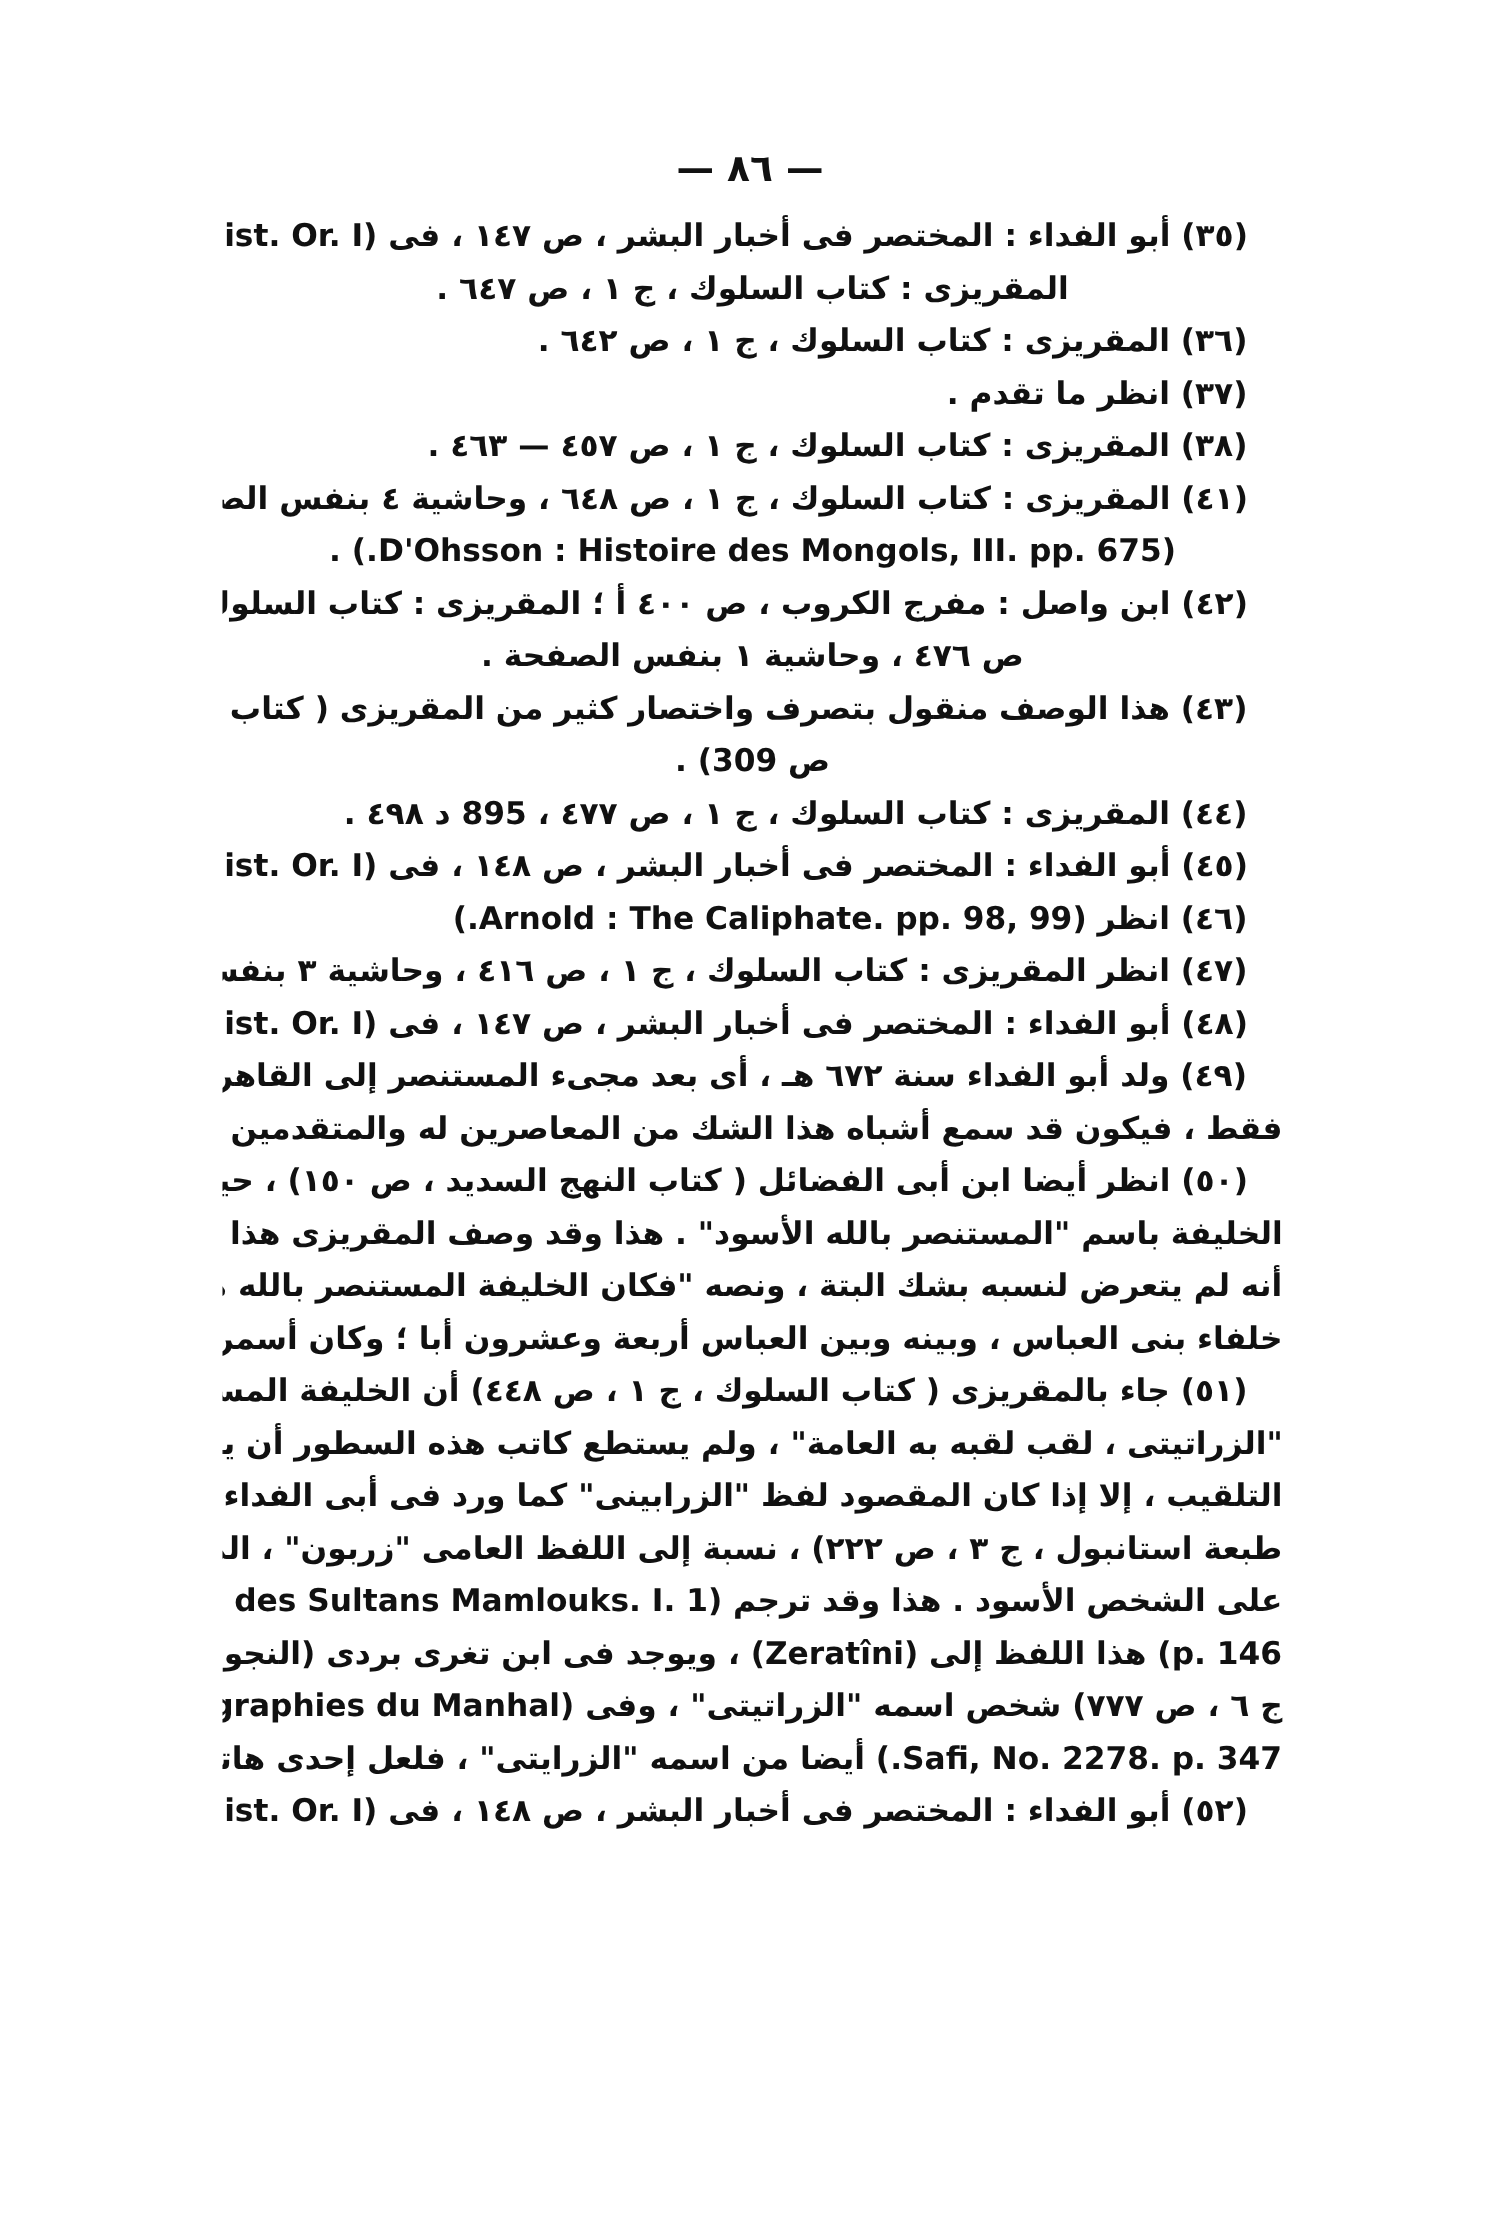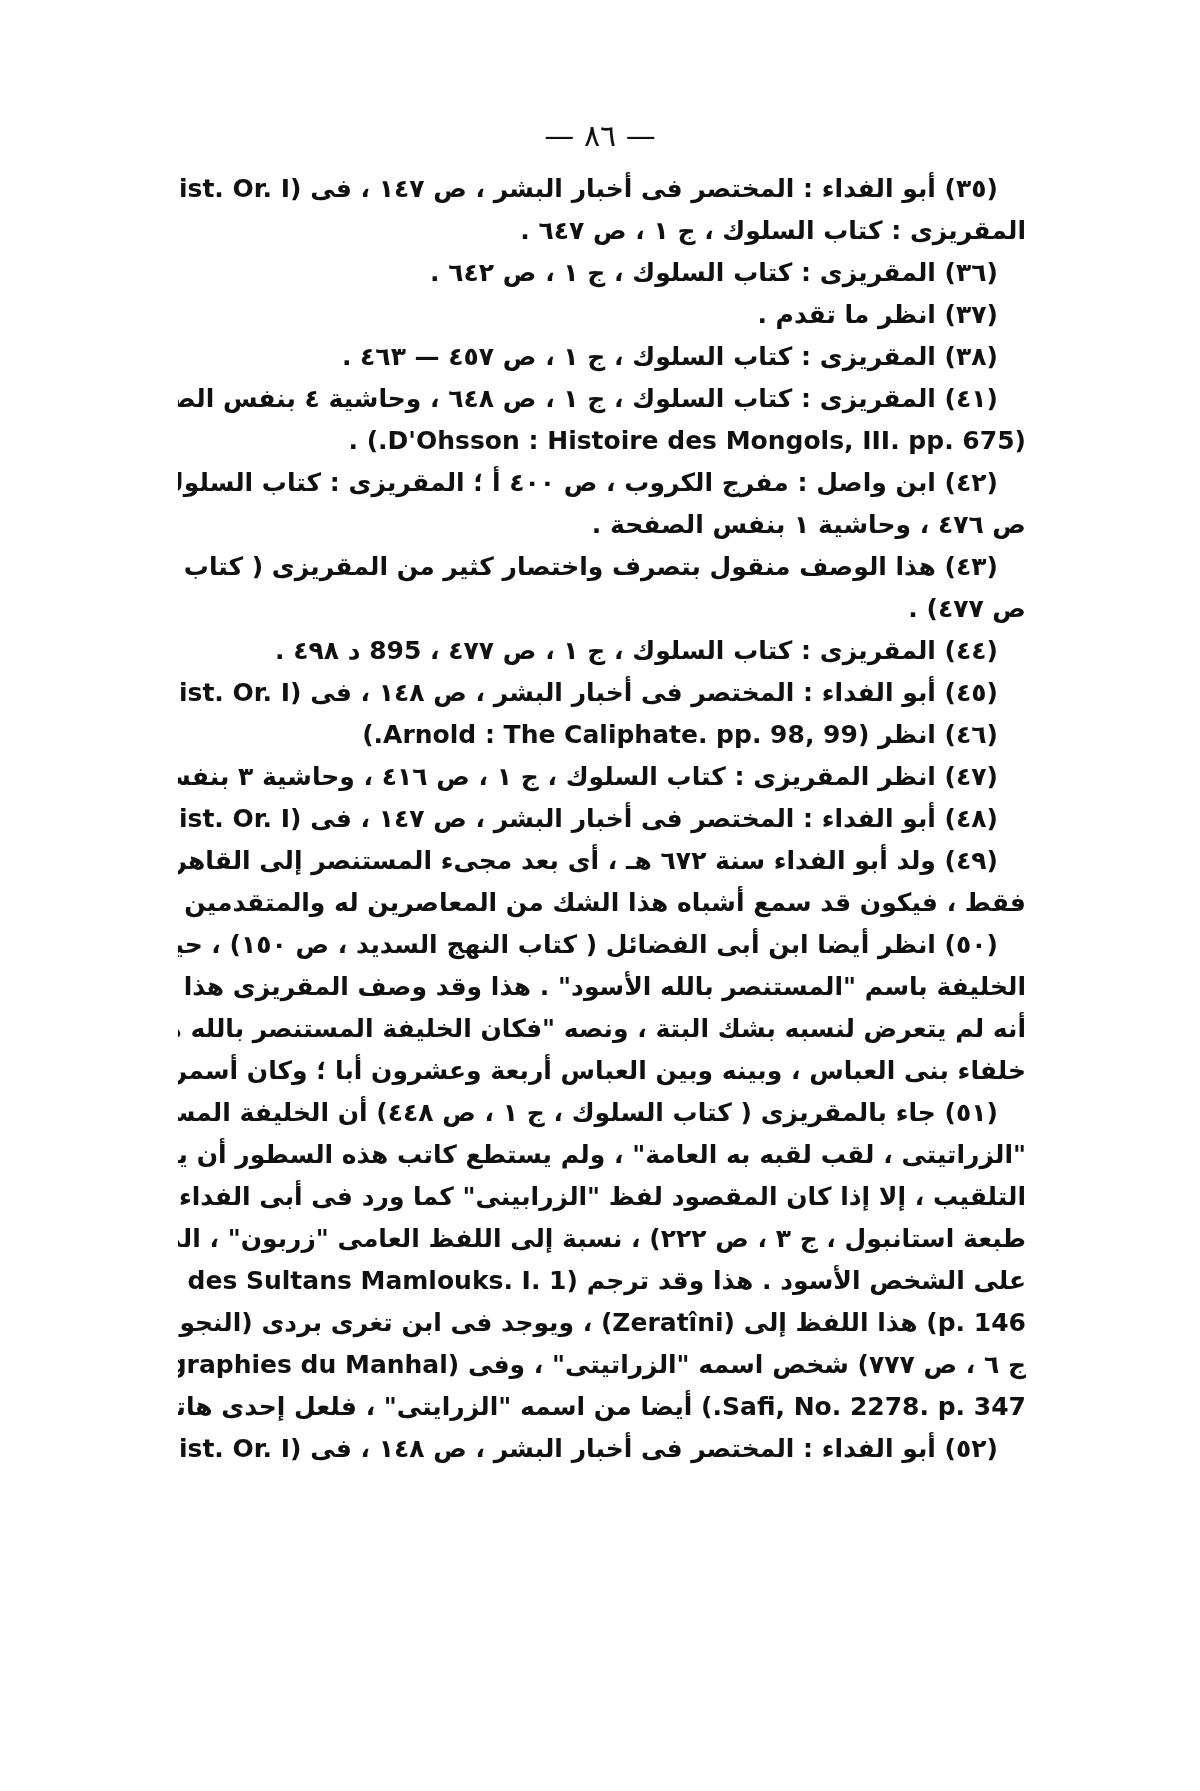--- a/index.html
+++ b/index.html
@@ -15,21 +15,21 @@
       color: #111111;
       font-family: "DejaVu Sans", sans-serif;
     }
     .page-number {
       position: absolute;
       top: 118px;
       left: 0;
       width: 1200px;
       text-align: center;
       font-size: 30px;
-      font-weight: normal;
+      font-weight: bold;
       direction: rtl;
     }
     .notes {
       position: absolute;
       top: 168px;
       left: 178px;
       width: 848px;
       direction: rtl;
       text-align: right;
       font-size: 25px;
@@ -41,20 +41,21 @@
       padding: 0;
     }
     .line {
       display: block;
       white-space: nowrap;
       overflow: hidden;
       height: 42px;
     }
     .line.cont {
       padding-right: 0;
+      text-align: center;
     }
     .line.first-indent {
       padding-right: 28px;
     }
   </style>
 </head>
 <body>
 
 <div class="page-number">— ٨٦ —</div>
 
@@ -84,21 +85,21 @@
     <span class="line cont">(D'Ohsson : Histoire des Mongols, III. pp. 675.) .</span>
   </div>
 
   <div class="note">
     <span class="line first-indent">(٤٢) ابن واصل : مفرج الكروب ، ص ٤٠٠ أ ؛ المقريزى : كتاب السلوك ، ج ١ ،</span>
     <span class="line cont">ص ٤٧٦ ، وحاشية ١ بنفس الصفحة .</span>
   </div>
 
   <div class="note">
     <span class="line first-indent">(٤٣) هذا الوصف منقول بتصرف واختصار كثير من المقريزى ( كتاب السلوك ، ج ١ ،</span>
-    <span class="line cont">ص ٤٧٧) .</span>
+    <span class="line cont">ص 309) .</span>
   </div>
 
   <div class="note">
     <span class="line first-indent">(٤٤) المقريزى : كتاب السلوك ، ج ١ ، ص ٤٧٧ ، 895 د ٤٩٨ .</span>
   </div>
 
   <div class="note">
     <span class="line first-indent">(٤٥) أبو الفداء : المختصر فى أخبار البشر ، ص ١٤٨ ، فى (Rec. Hist. Or. I.) ،</span>
   </div>
 

